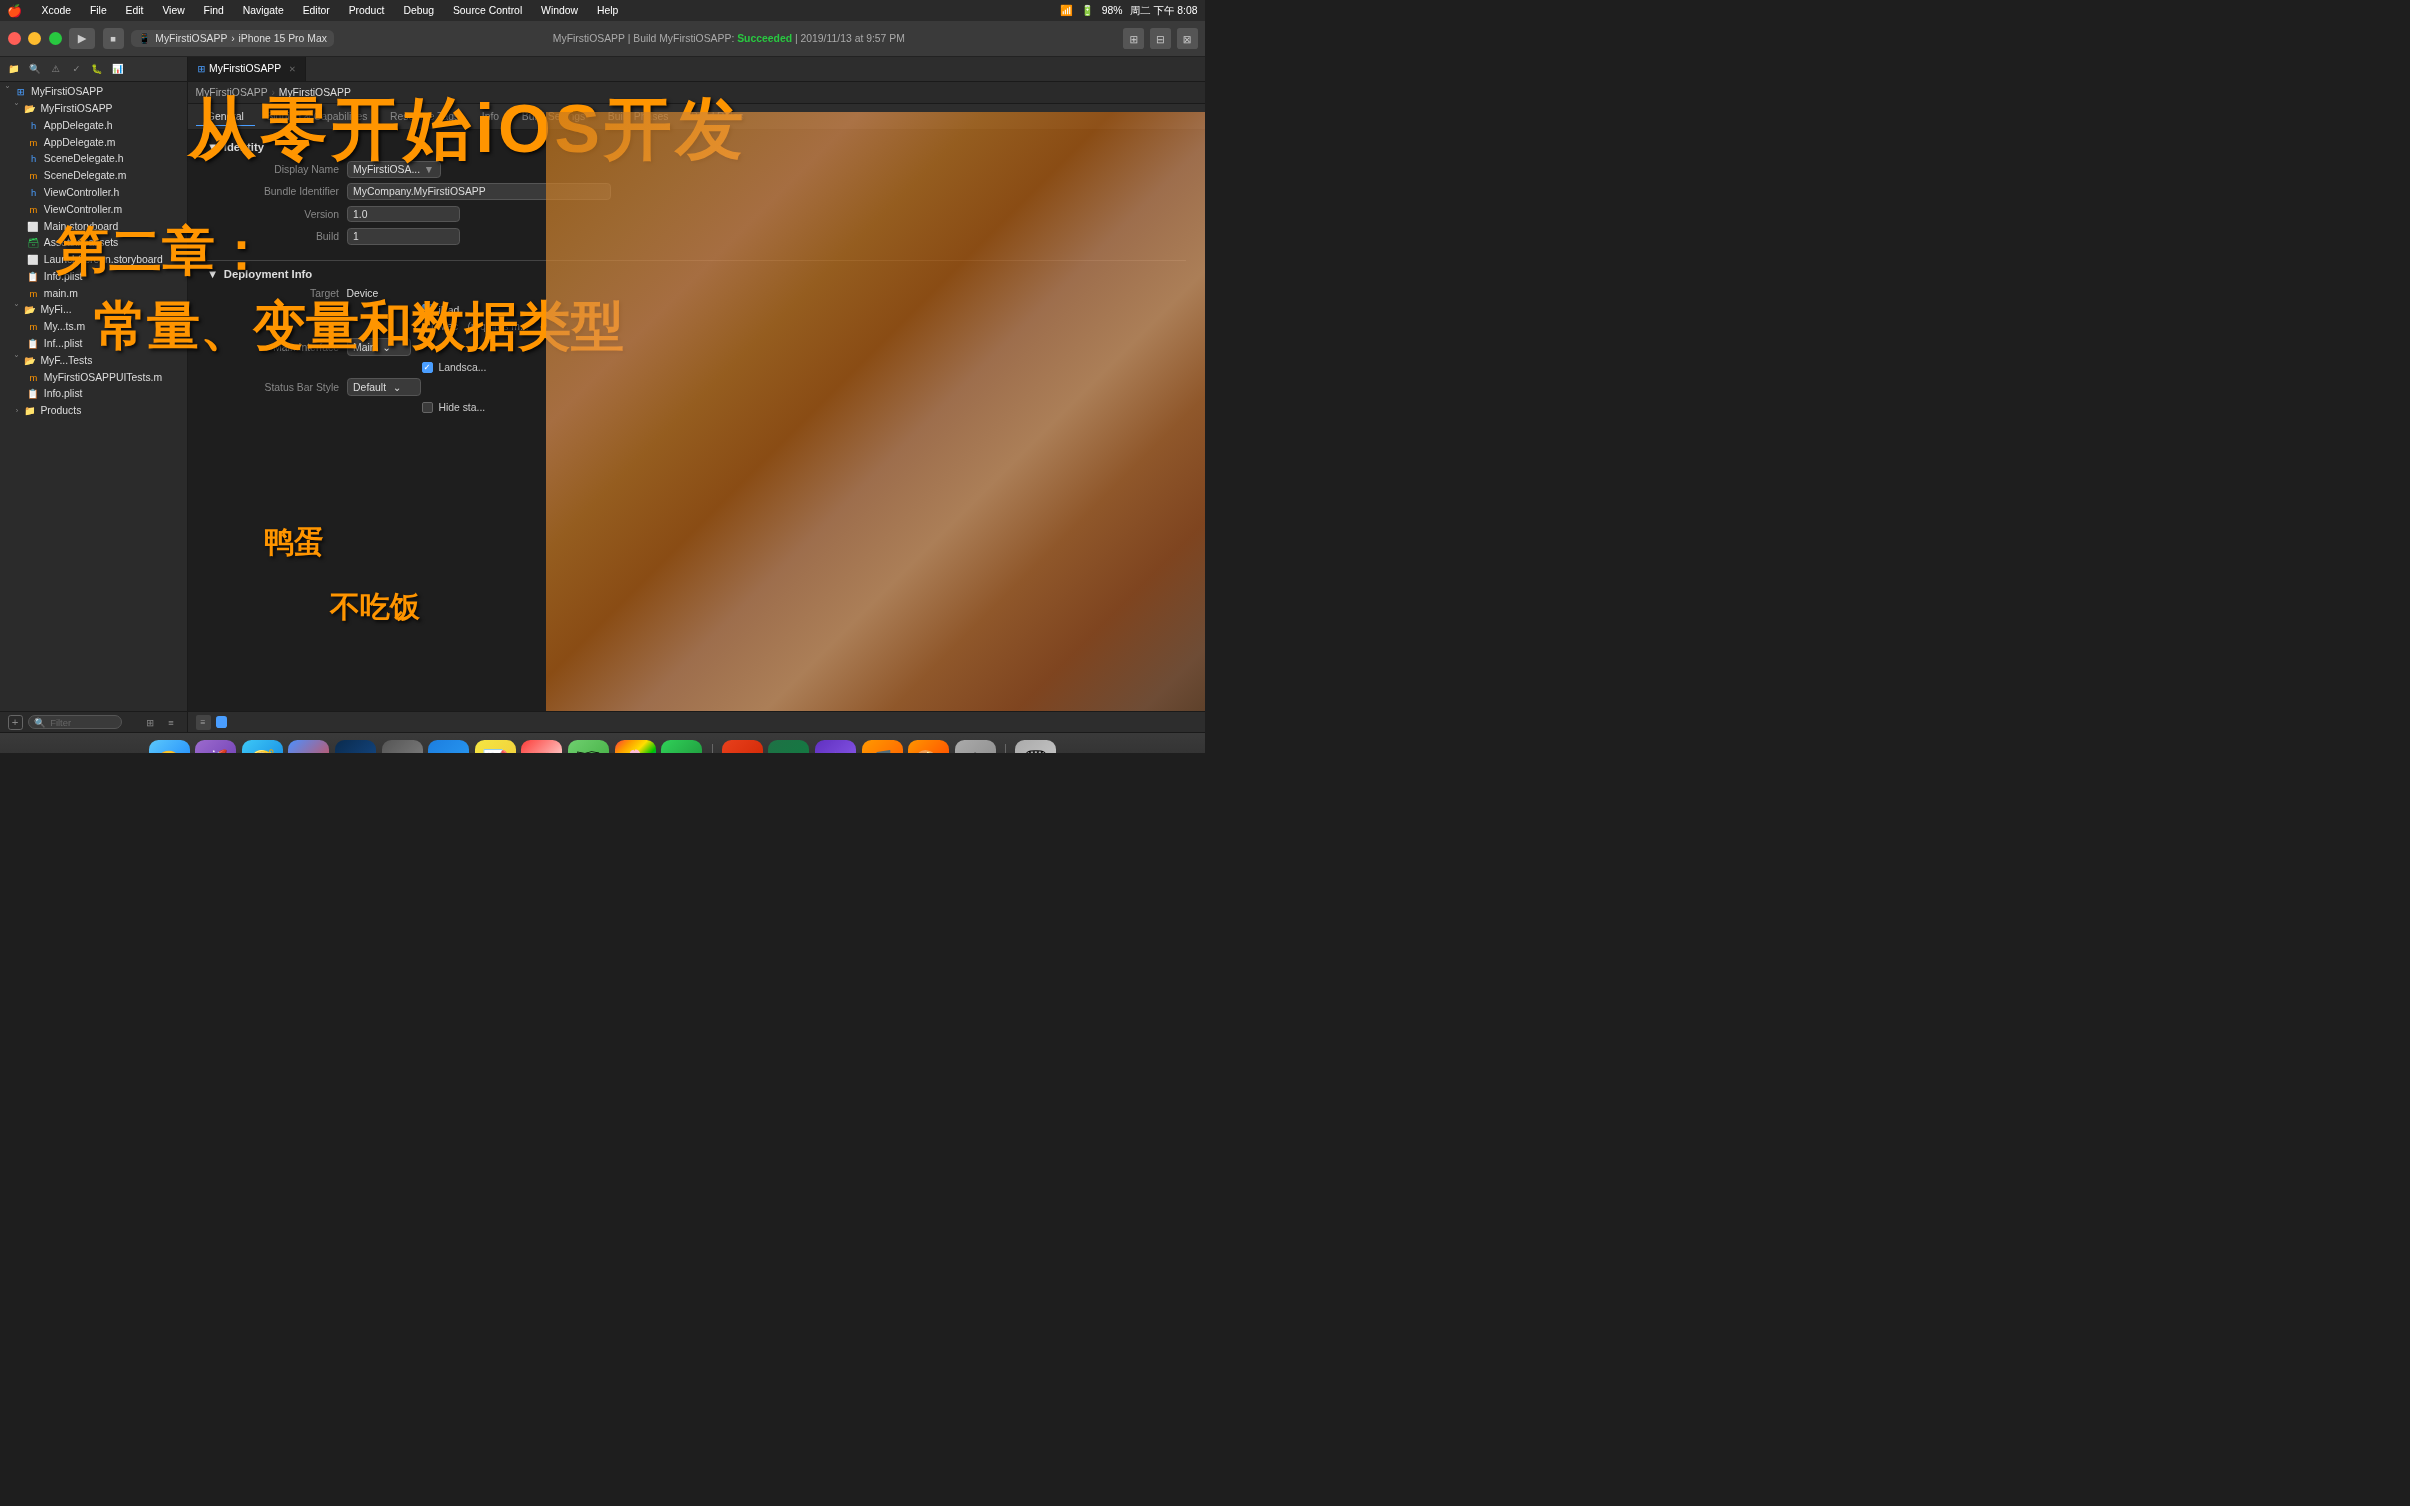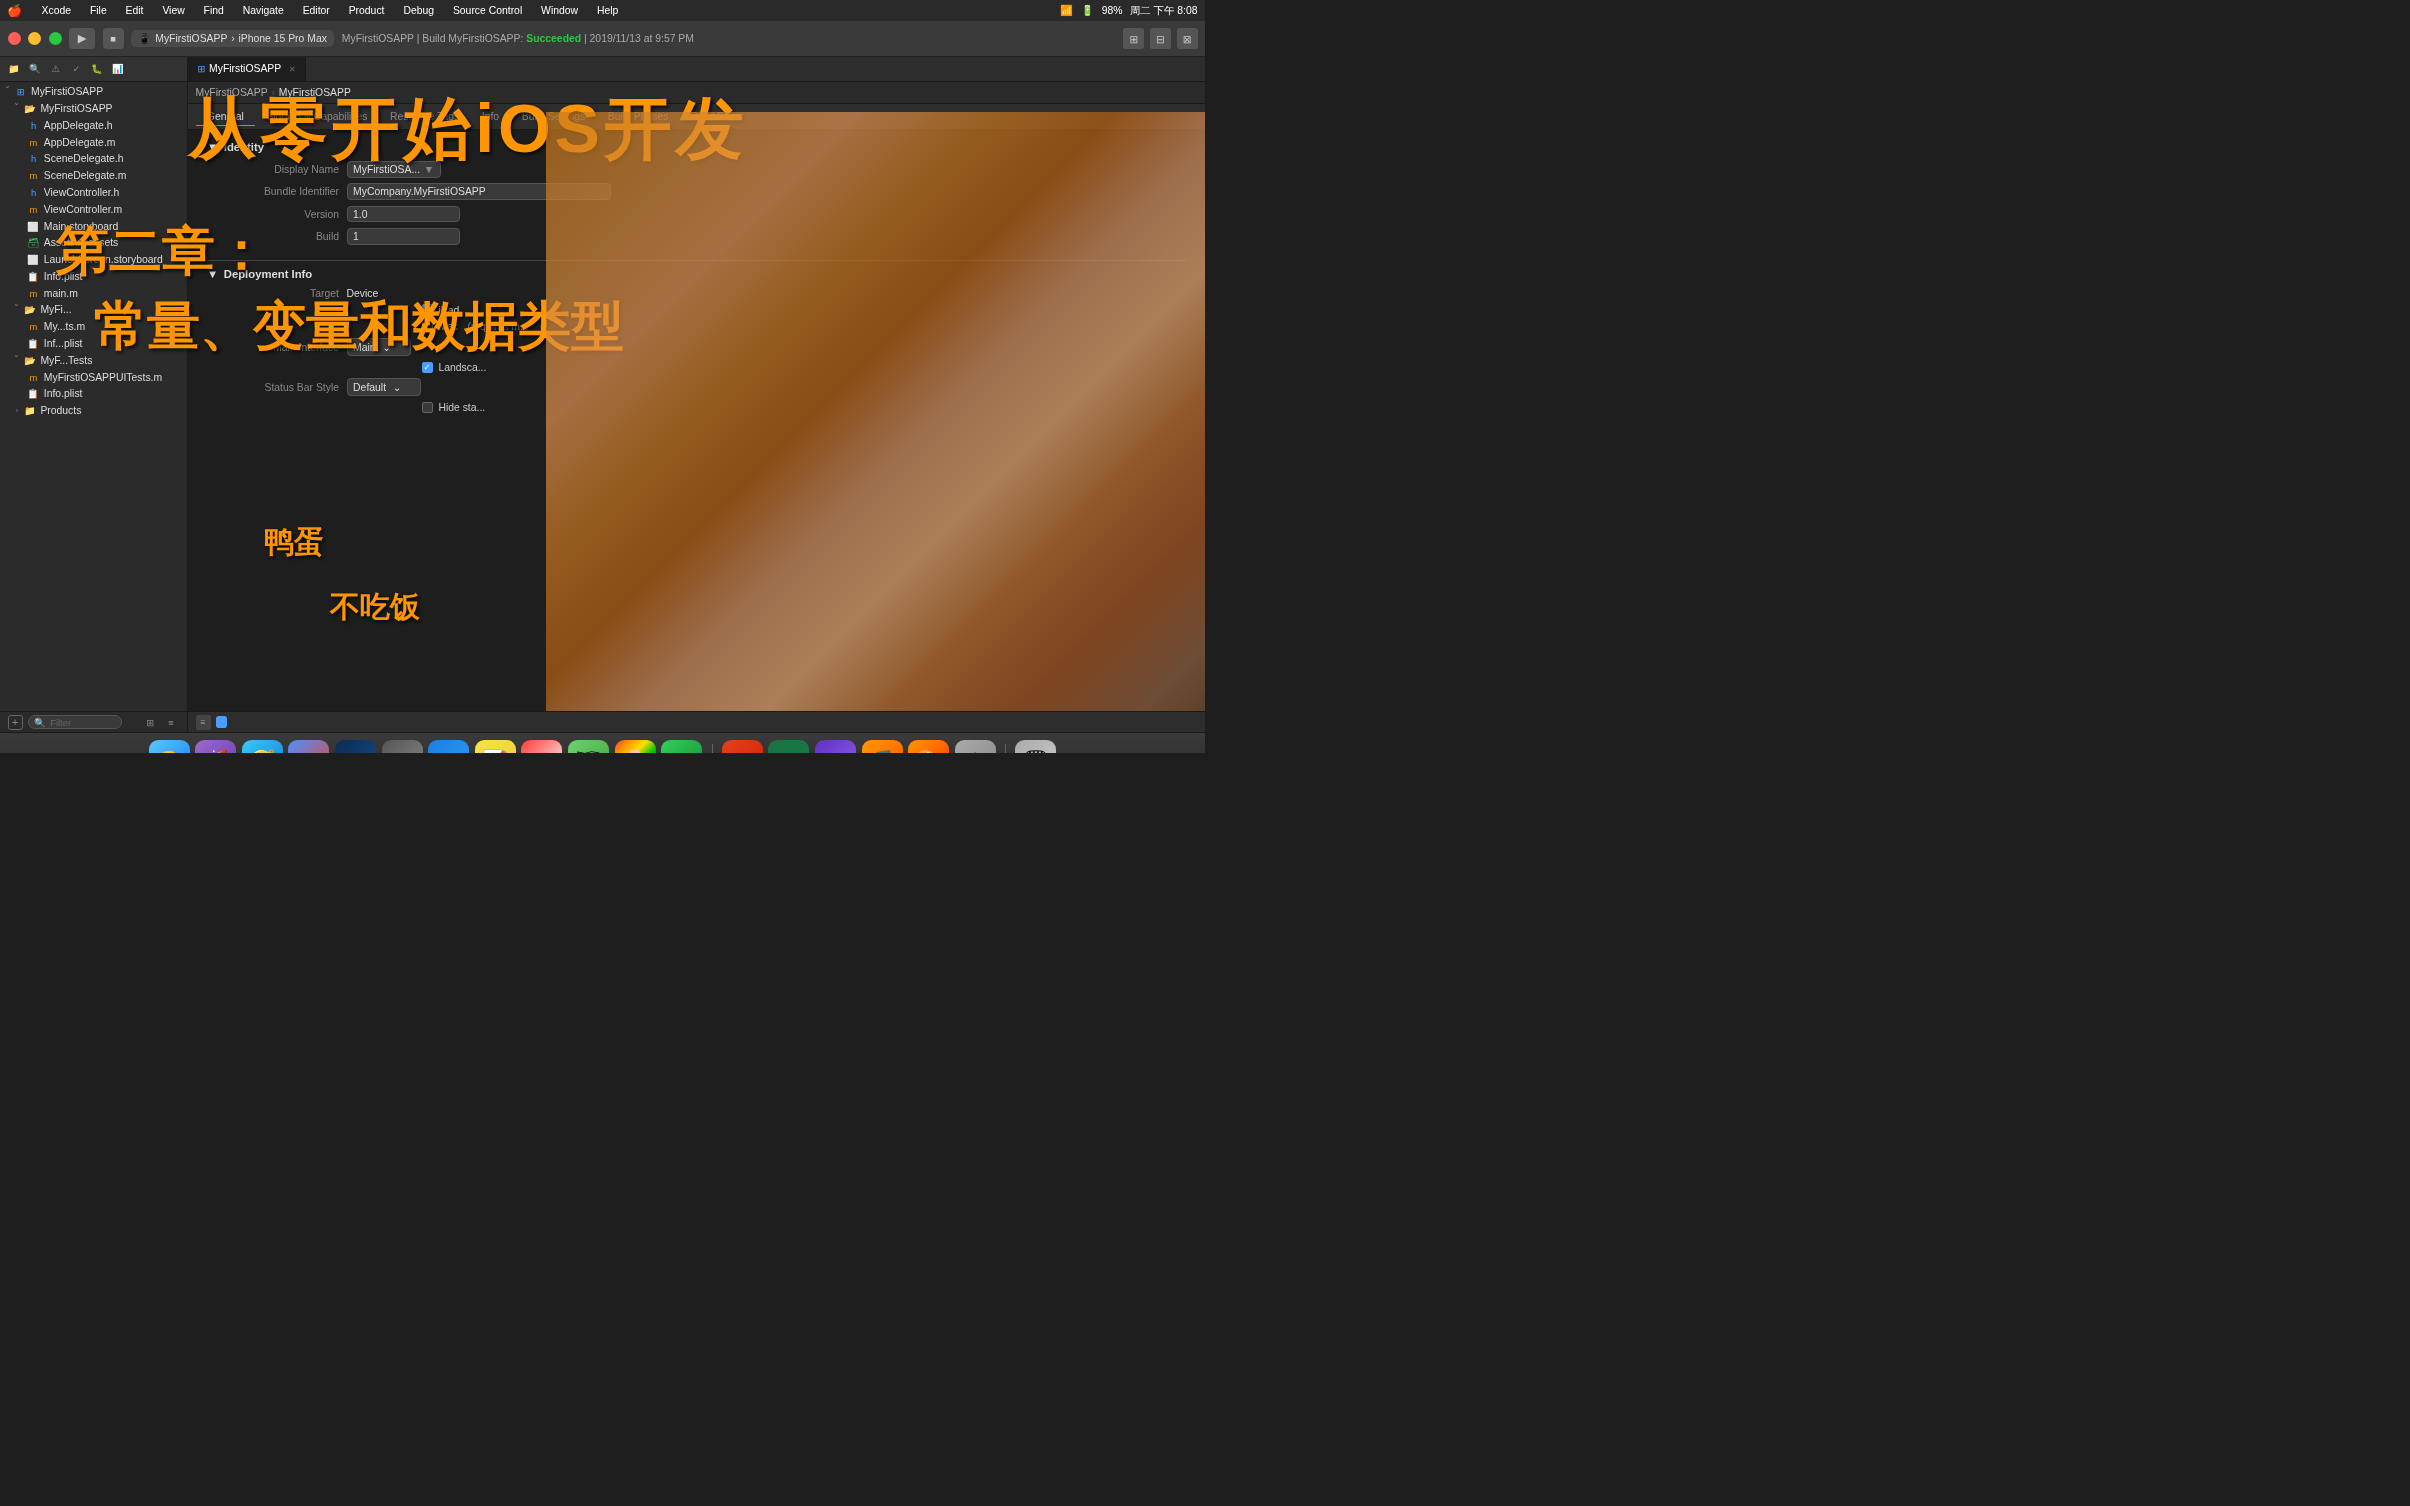--- a/index.html
+++ b/index.html
@@ -76,20 +76,21 @@
       background: #4a4a4a;
       border-radius: 5.6px;
       padding: 1.9px 7.5px;
       font-size: 10.4px;
       color: #ddd;
       display: flex; align-items: center; gap: 3.8px;
       cursor: pointer;
     }
     .toolbar-status {
       flex: 1;
+      text-align: center;
       font-size: 10.4px;
       color: #aaa;
     }
     .toolbar-status .success { color: #28c840; font-weight: bold; }
     .toolbar-icons {
       display: flex; align-items: center; gap: 5.6px;
     }
     .toolbar-icon-btn {
       width: 21px; height: 21px;
       background: #555;

